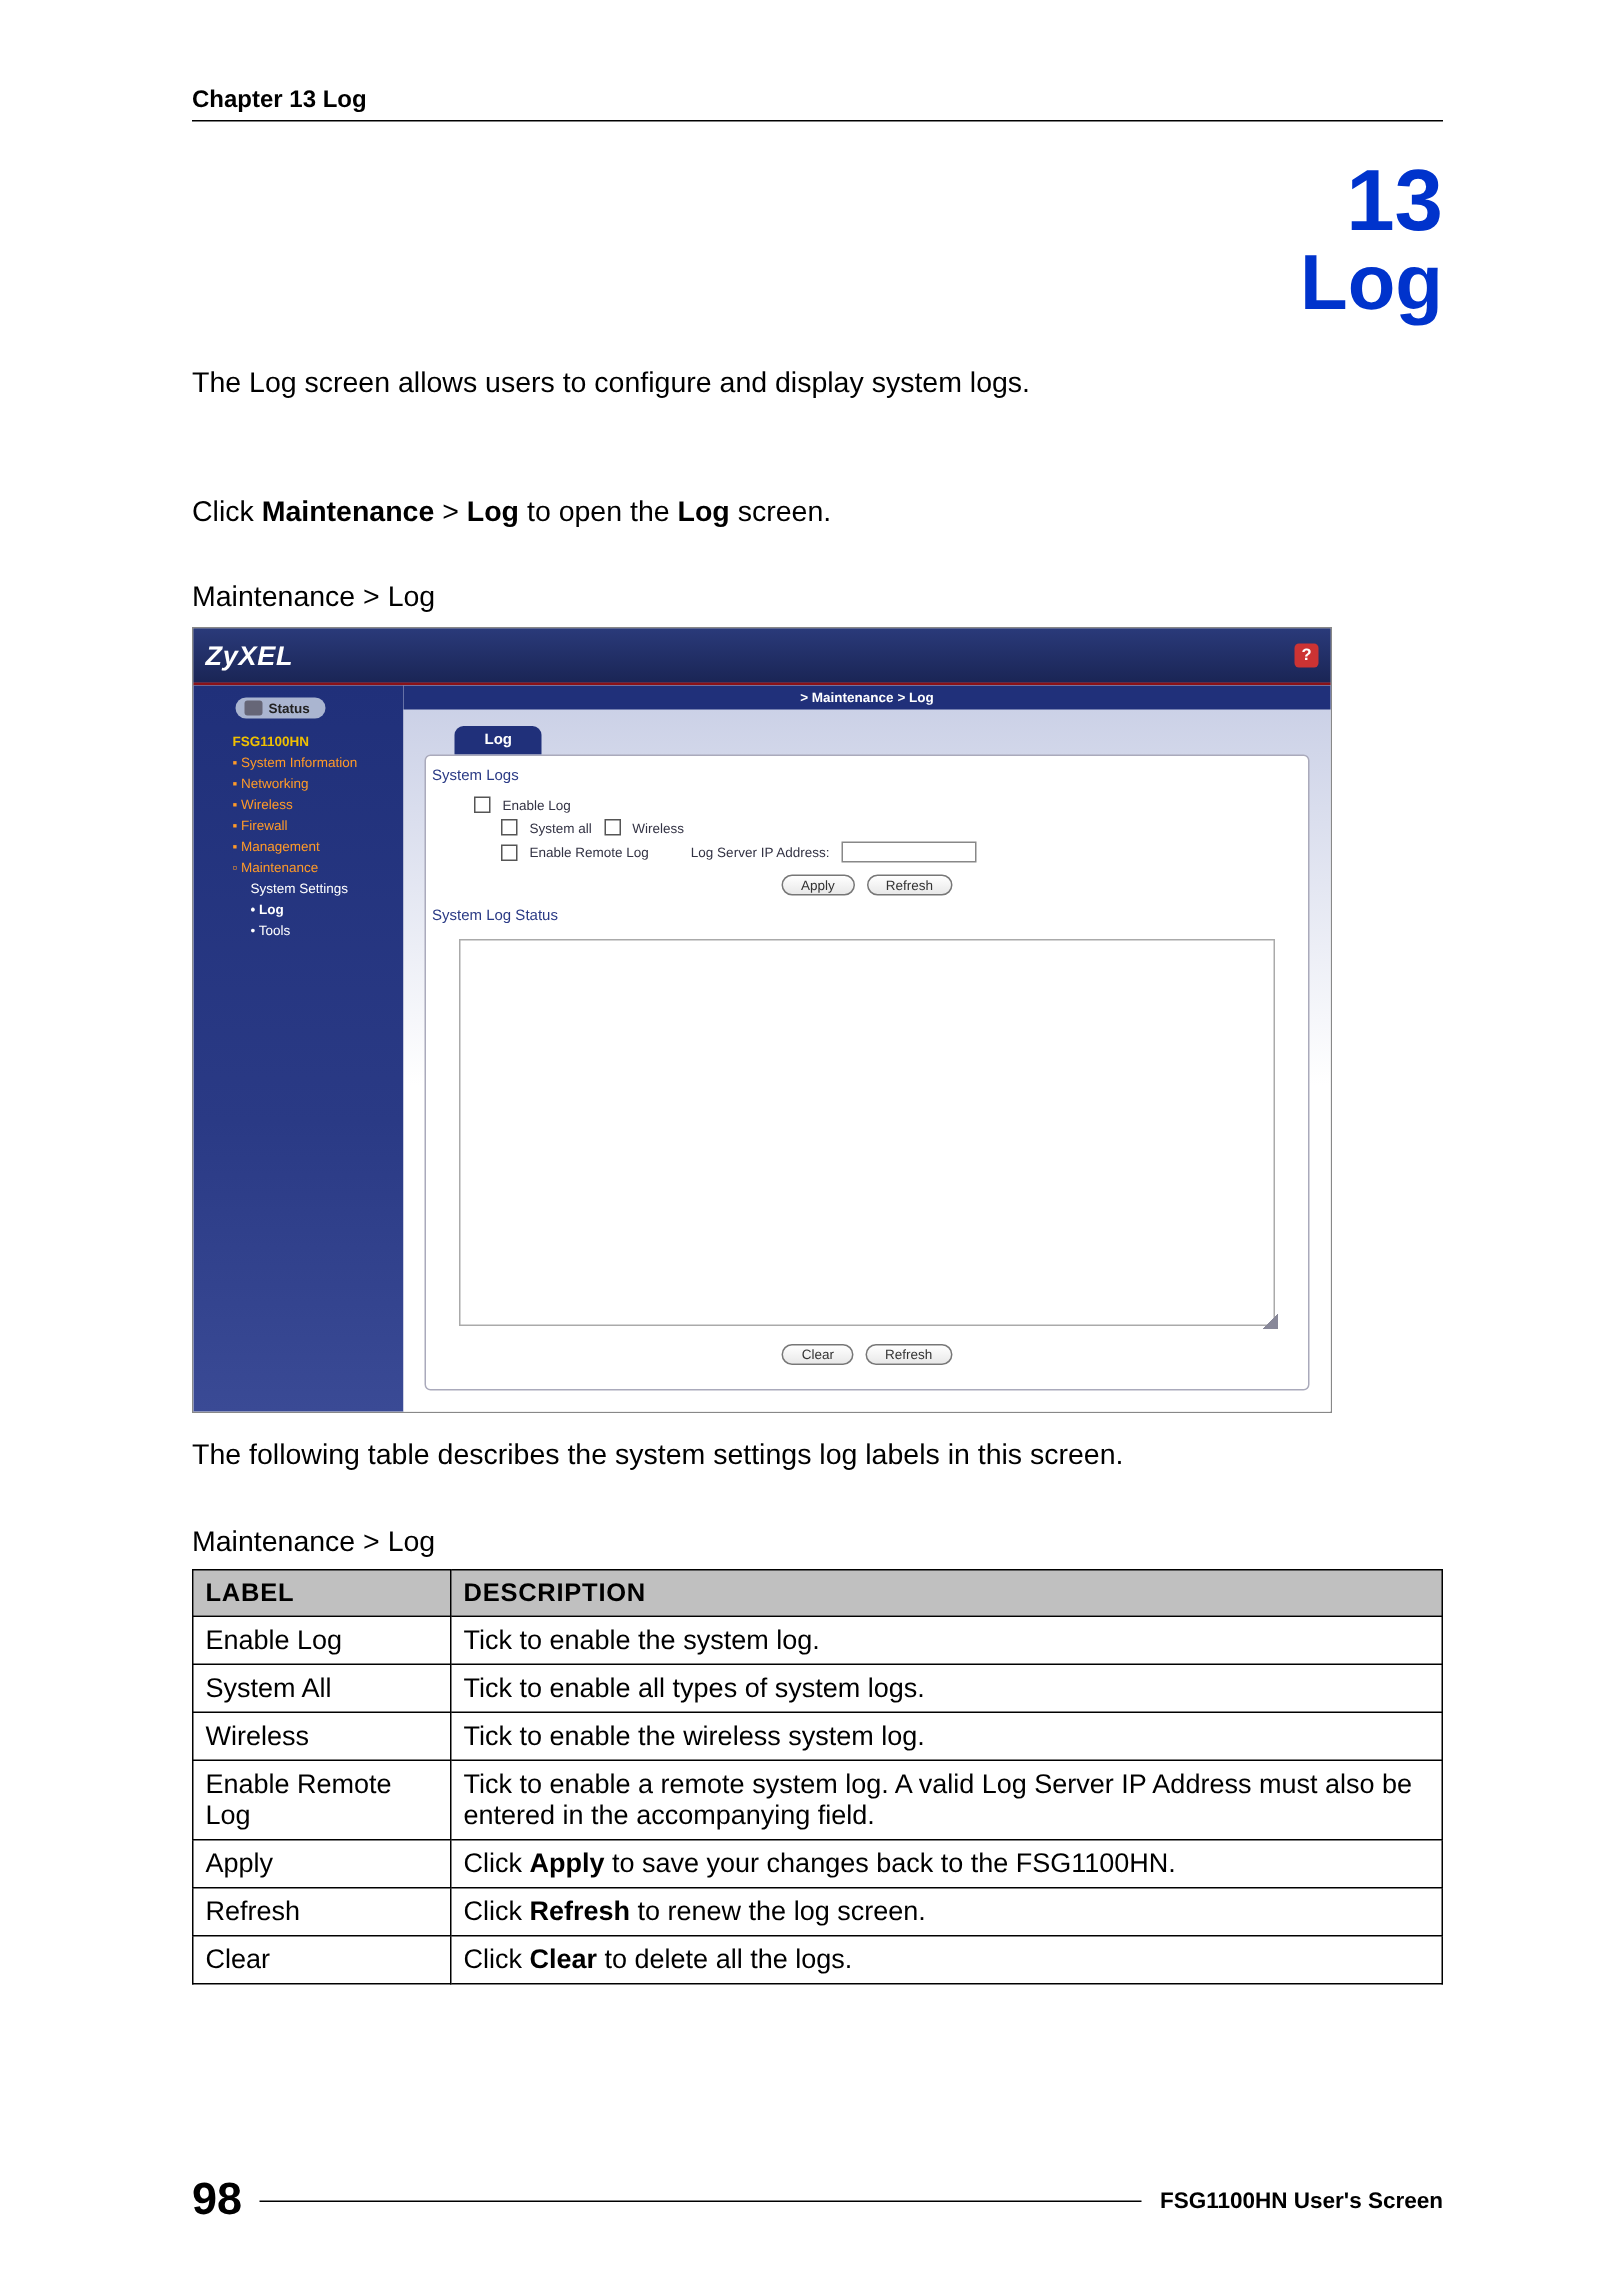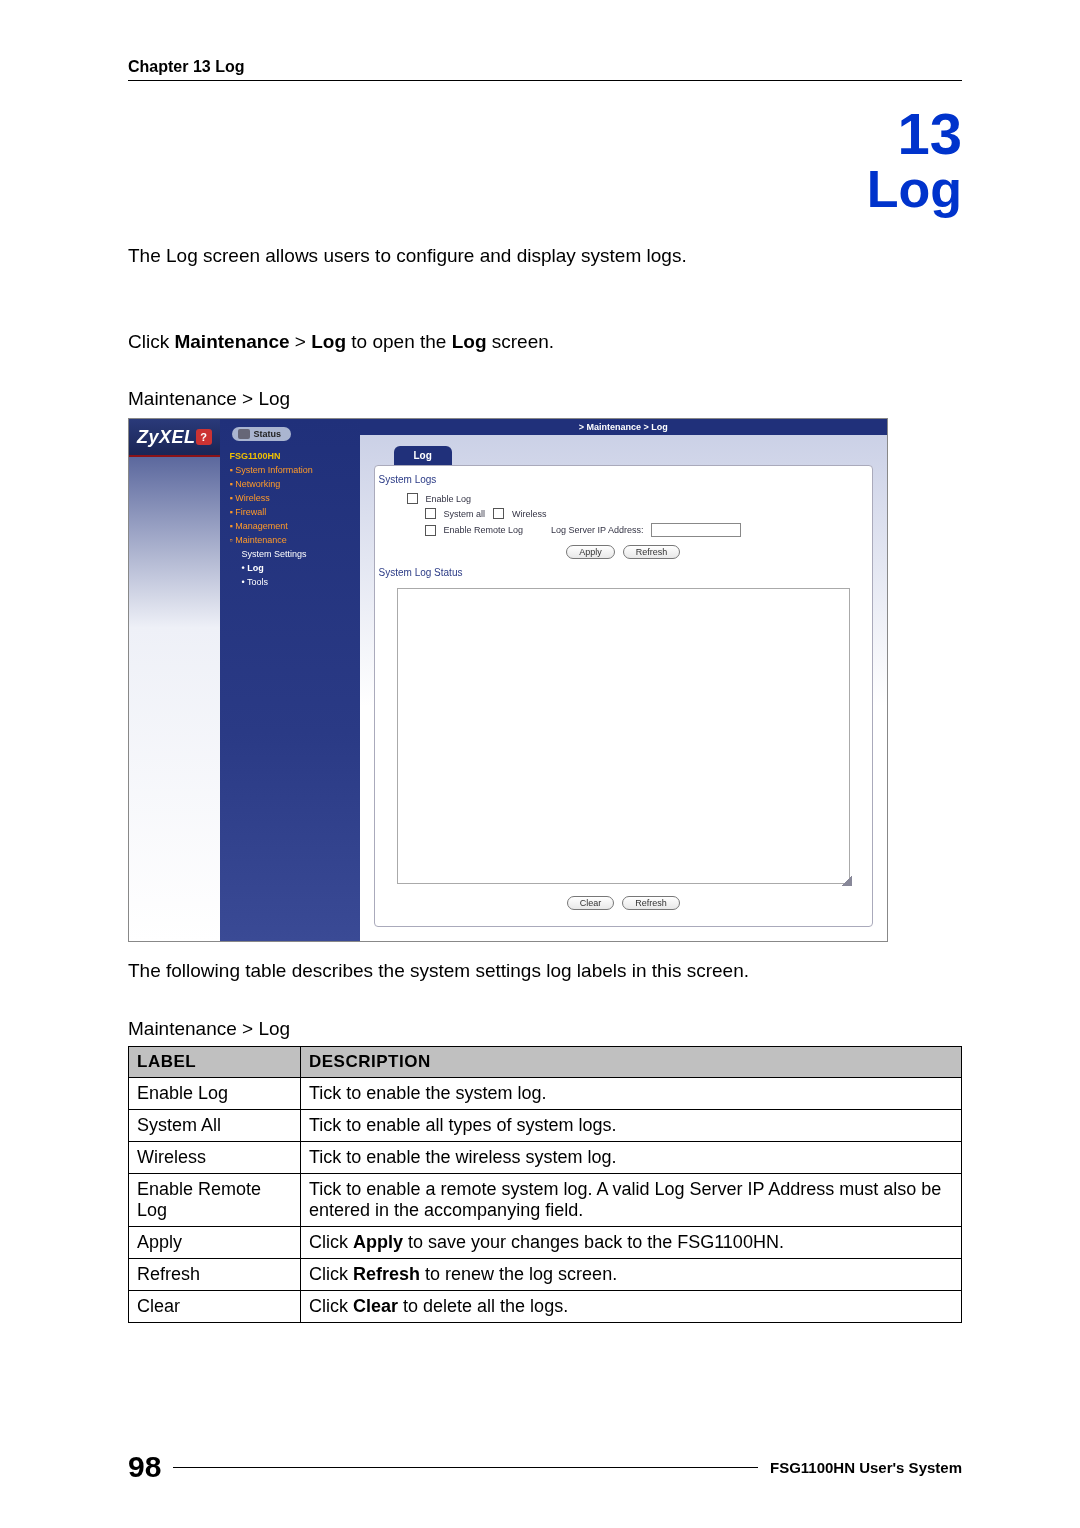--- a/index.html
+++ b/index.html
@@ -58,21 +58,21 @@
   }
 
   
   .shot-wrap {
     border: 1px solid #888;
     width: 760px;
     height: 524px;
     margin-top: 6px;
     background: linear-gradient(to bottom, #3b4a8a 0%, #eef0f7 40%, #fff 100%);
     display: flex;
-    flex-direction: row;
+    flex-direction: column;
     font-family: Verdana, Arial, sans-serif;
   }
   .shot-logo-bar {
     height: 38px;
     display: flex;
     align-items: center;
     justify-content: space-between;
     padding: 0 8px;
     border-bottom: 2px solid #8a1218;
     background: linear-gradient(to bottom, #2a3a7a, #1a2555);
@@ -97,21 +97,21 @@
   .shot-body {
     flex: 1;
     display: flex;
     background: #fff;
   }
   .shot-sidebar {
     width: 140px;
     background: linear-gradient(to bottom, #20307a 0%, #2a3a85 60%, #3a4a95 100%);
     color: #fff;
     font-size: 9px;
-    padding: 6px 4px;
+    padding: 6px 20px;
   }
   .shot-status-pill {
     background: #aab5d0;
     color: #222;
     border-radius: 9px;
     padding: 2px 10px 2px 22px;
     font-weight: bold;
     font-size: 9px;
     display: inline-block;
     margin: 2px 0 8px 8px;
@@ -389,15 +389,15 @@
       <tr>
         <td>Clear</td>
         <td><span>Click </span><b>Clear</b><span> to delete all the logs.</span></td>
       </tr>
     </tbody>
   </table>
 
   <div class="page-footer">
     <span class="page-num">98</span>
     <span class="foot-rule"></span>
-    <span class="guide-name">FSG1100HN User's System</span>
+    <span class="guide-name">FSG1100HN User's Screen</span>
   </div>
 </div>
 
 </body></html>

